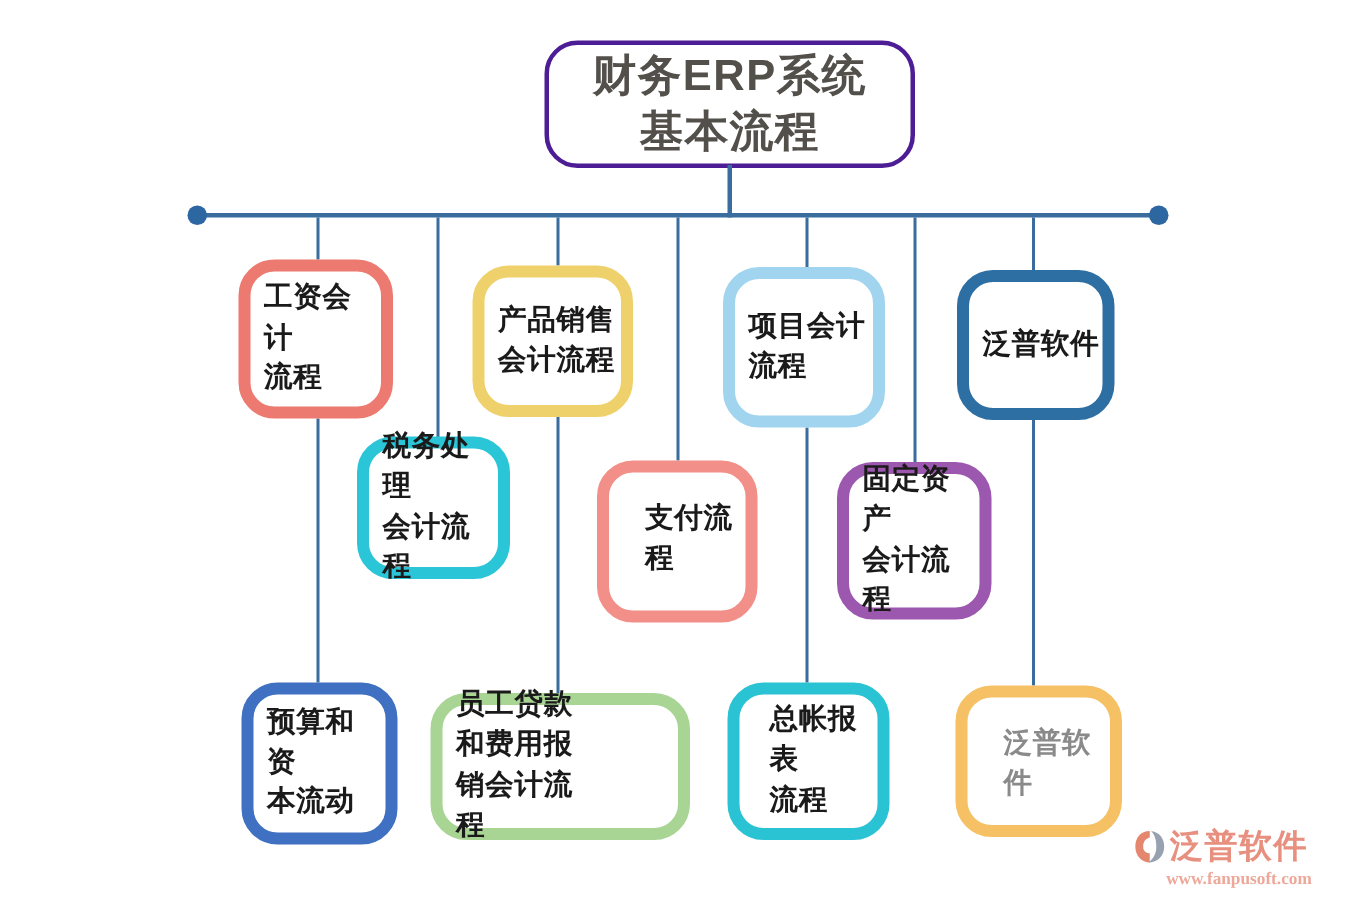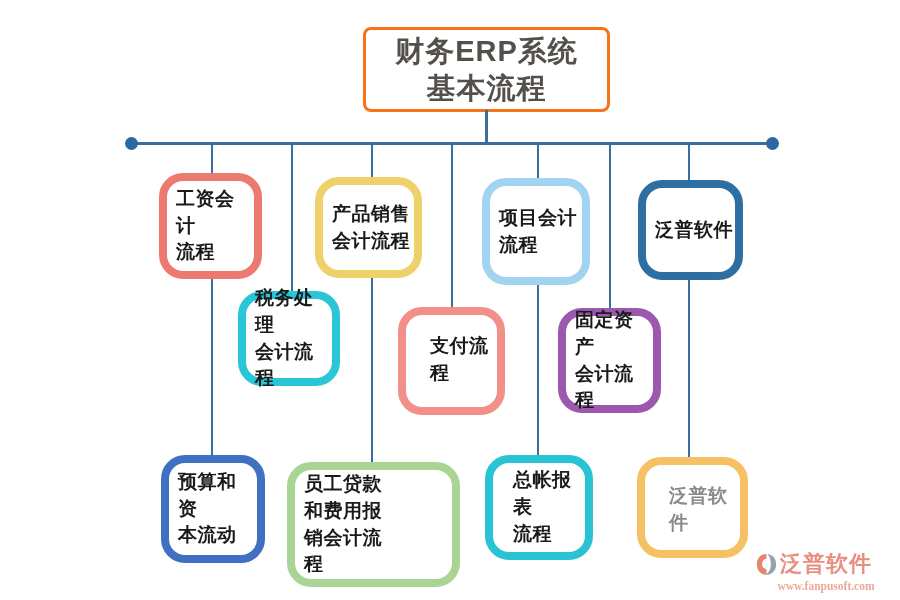--- a/index.html
+++ b/index.html
@@ -2,21 +2,21 @@
 <html><head>
 <meta charset="utf-8">
 <style>
   html,body{margin:0;padding:0;}
   body{width:900px;height:600px;background:#ffffff;font-family:"Liberation Sans","DejaVu Sans",sans-serif;}
   .canvas{position:relative;width:900px;height:600px;overflow:hidden;background:#fff;}
 
   
   .titlebox{
     position:absolute;left:363px;top:27px;width:247px;height:85px;
-    border:3px solid #f97316;border-radius:8px;box-sizing:border-box;
+    border:3px solid #4c1d95;border-radius:22px;box-sizing:border-box;
     display:flex;align-items:center;justify-content:center;text-align:center;
     font-size:29px;font-weight:bold;color:#53504B;line-height:1.25;
     white-space:pre-line;letter-spacing:1px;background:#fff;
   }
 
   
   .hline,.vline{position:absolute;background:#3A6D9E;}
   .vline{width:2px;}
   .c-title{left:485px;top:110px;height:35px;width:3px;}
   .bus{left:131px;top:142px;width:642px;height:3px;}
@@ -45,21 +45,21 @@
   .node.top{align-items:flex-start;padding-top:18px;padding-left:24px;}
   .node.muted{color:#8a8a8a;}
   .n-gongzi   {left:159px;top:173px;width:103px;height:106px;}
   .n-chanpin  {left:315px;top:177px;width:107px;height:101px;text-align:right;}
   .n-xiangmu  {left:482px;top:178px;width:108px;height:107px;}
   .n-fanpu1   {left:638px;top:180px;width:105px;height:100px;}
   .n-shuiwu   {left:238px;top:291px;width:102px;height:95px;}
   .n-zhifu    {left:398px;top:307px;width:107px;height:108px;}
   .n-guding   {left:558px;top:308px;width:103px;height:105px;}
   .n-yusuan   {left:161px;top:455px;width:104px;height:108px;}
-  .n-yuangong {left:287px;top:462px;width:173px;height:125px;}
+  .n-yuangong {left:287px;top:462px;width:173px;height:98px;}
   .n-zongzhang{left:485px;top:455px;width:108px;height:105px;}
   .n-fanpu2   {left:637px;top:457px;width:111px;height:101px;}
 
   
   .watermark{position:absolute;left:756px;top:549px;width:140px;}
   .wm-row{display:flex;align-items:center;gap:3px;justify-content:flex-start;}
   .wm-logo{display:inline-flex;flex:0 0 auto;}
   .wm-name{font-size:22px;font-weight:bold;color:#E8907F;letter-spacing:1px;}
   .wm-url{font-size:11.5px;font-weight:bold;color:#EDA89A;text-align:center;
           font-family:"Liberation Serif","DejaVu Serif",serif;margin-top:1px;}

